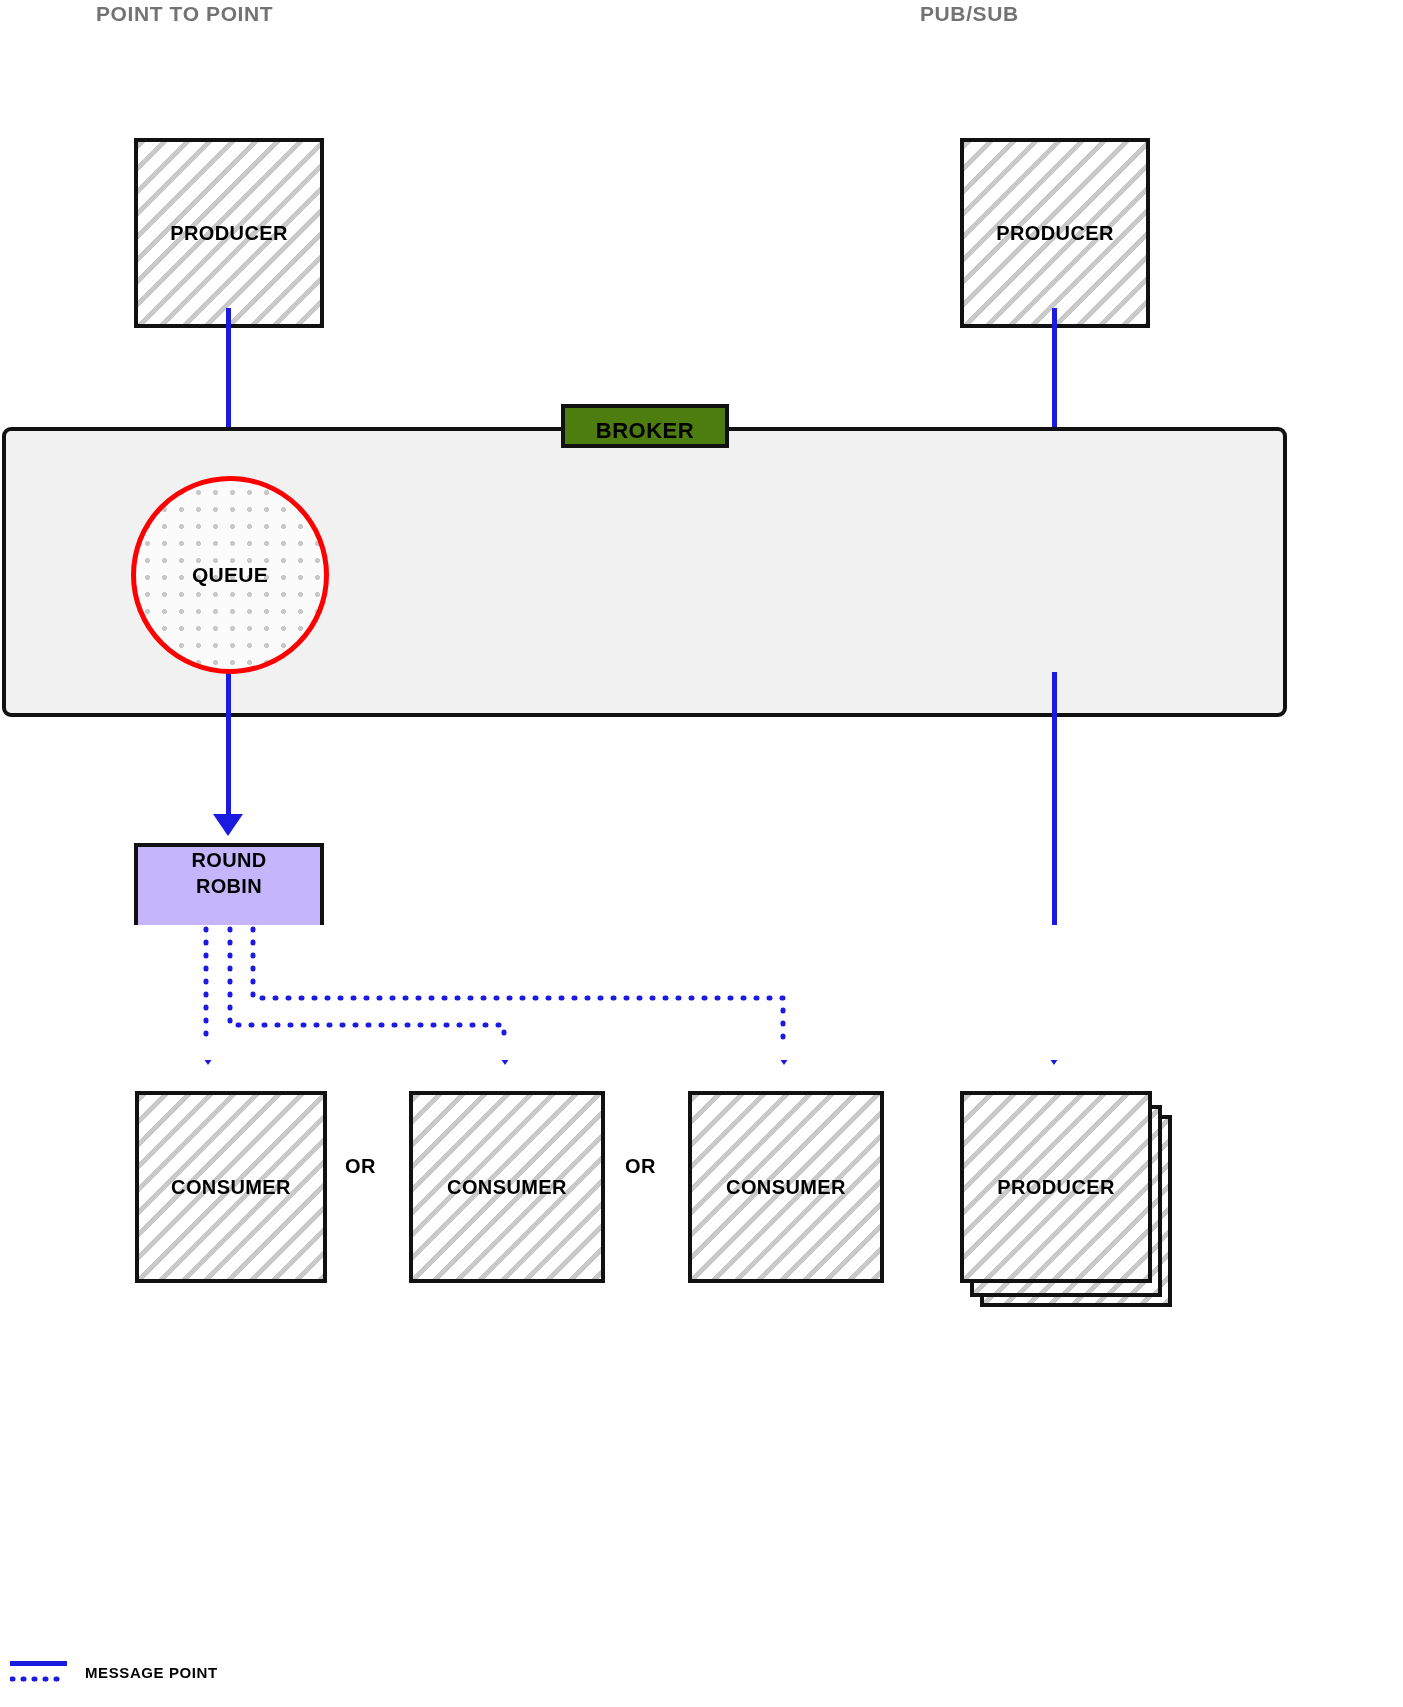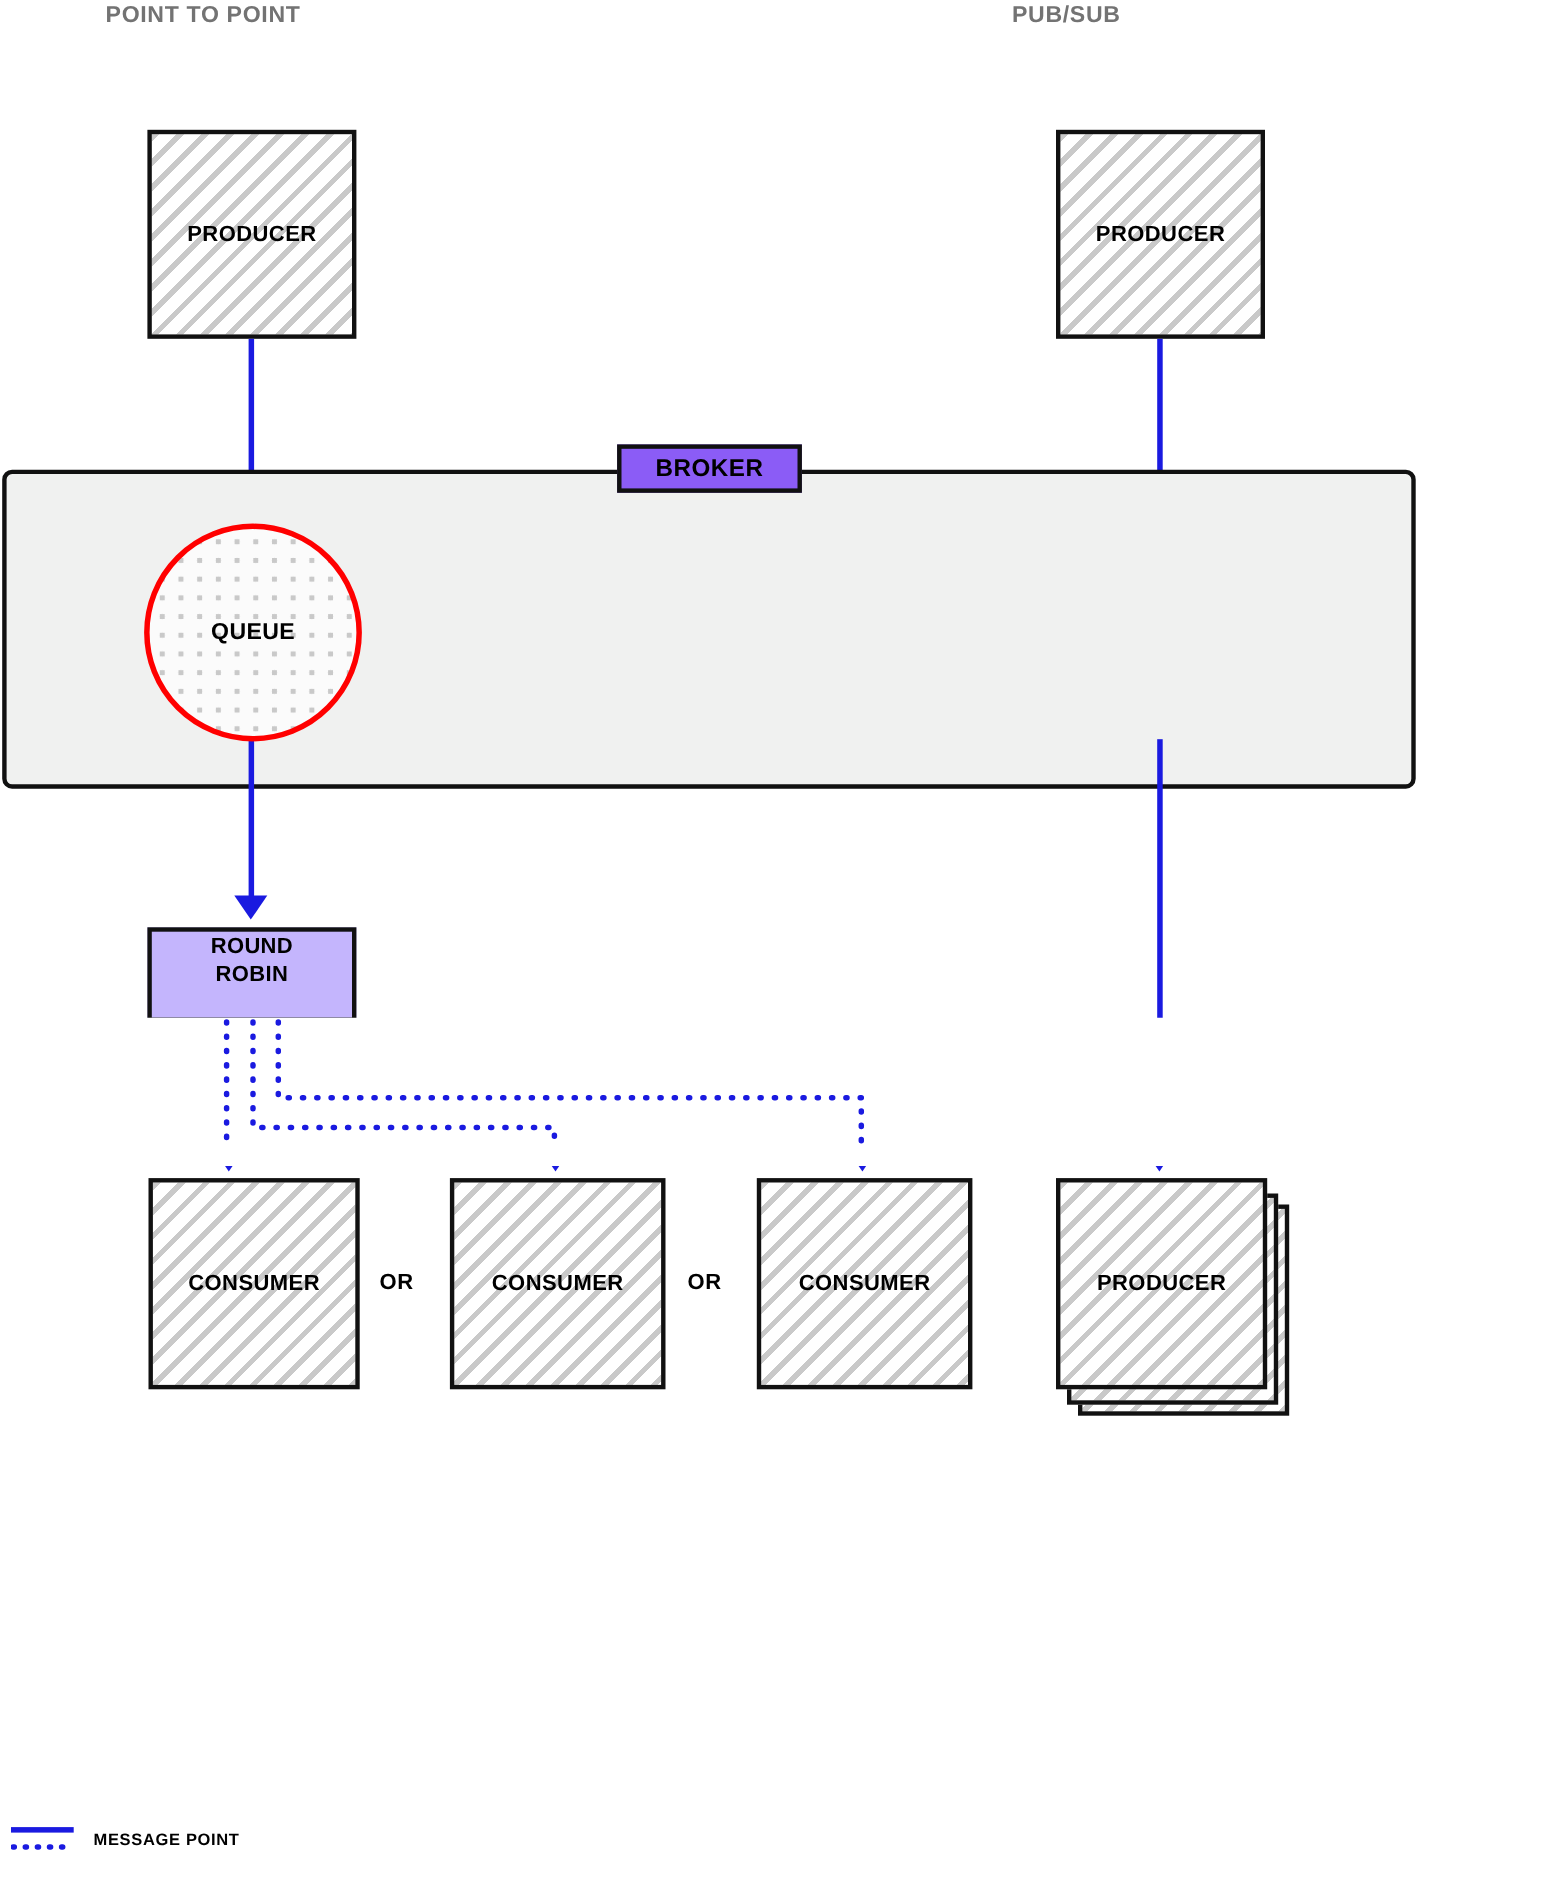--- a/index.html
+++ b/index.html
@@ -37,43 +37,44 @@
     background-color: #ffffff;
     background-image: repeating-linear-gradient(
         135deg,
         #c9c9c9 0px,
         #c9c9c9 5px,
         #ffffff 5px,
         #ffffff 16px);
     display: flex;
     align-items: center;
     justify-content: center;
+    margin-top: 20px;
   }
   .client-box .lbl {
     font-size: 20px;
     font-weight: bold;
     color: #000000;
     letter-spacing: 0.4px;
     text-align: center;
     white-space: nowrap;
   }
 
   
   .broker-panel {
     box-sizing: border-box;
     border: 4px solid #111111;
     border-radius: 9px;
     background: #f0f1f0;
   }
   .broker-tab {
     box-sizing: border-box;
     border: 4px solid #111111;
-    background: #8b5cf6;
-    display: flex;
-    align-items: center;
+    background: #4d7c0f;
+    display: flex;
+    align-items: flex-end;
     justify-content: center;
     z-index: 6;
   }
   .broker-tab .lbl {
     font-size: 22px;
     font-weight: bold;
     letter-spacing: 0.5px;
     color: #000000;
   }
 

